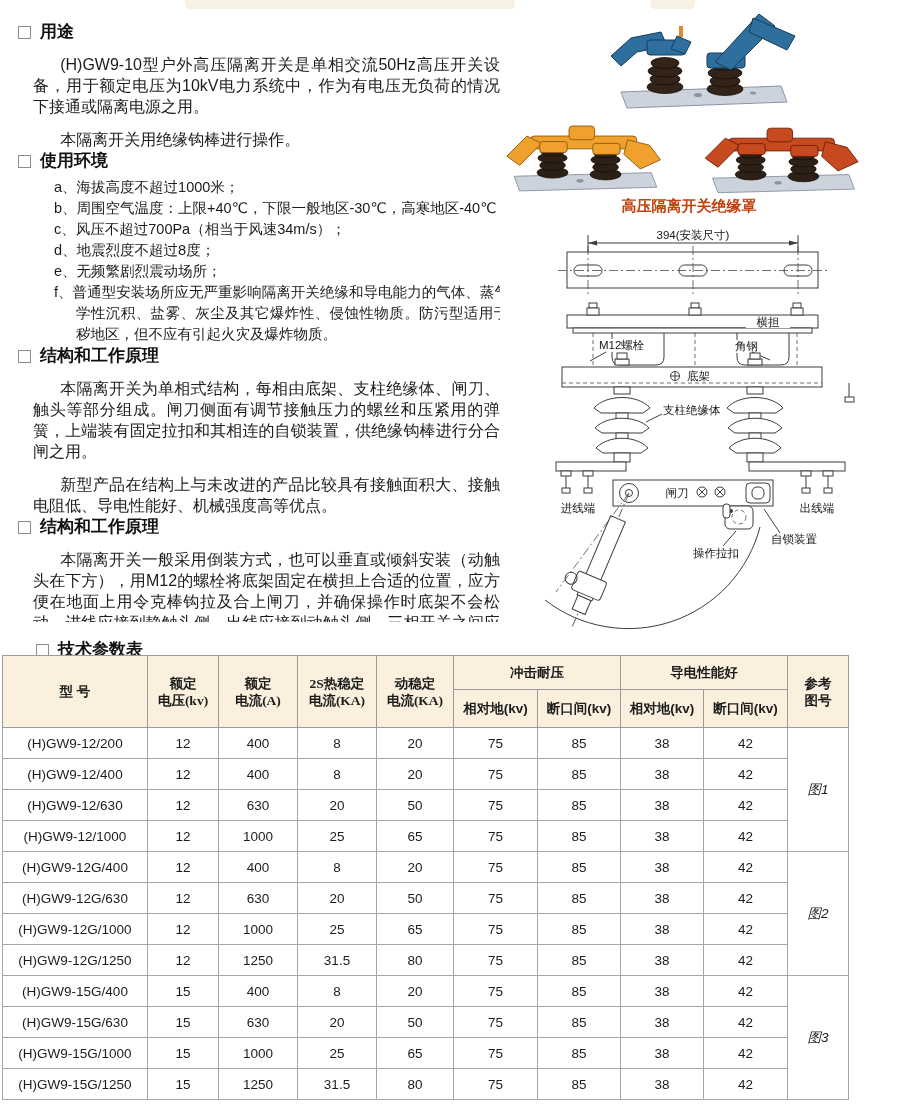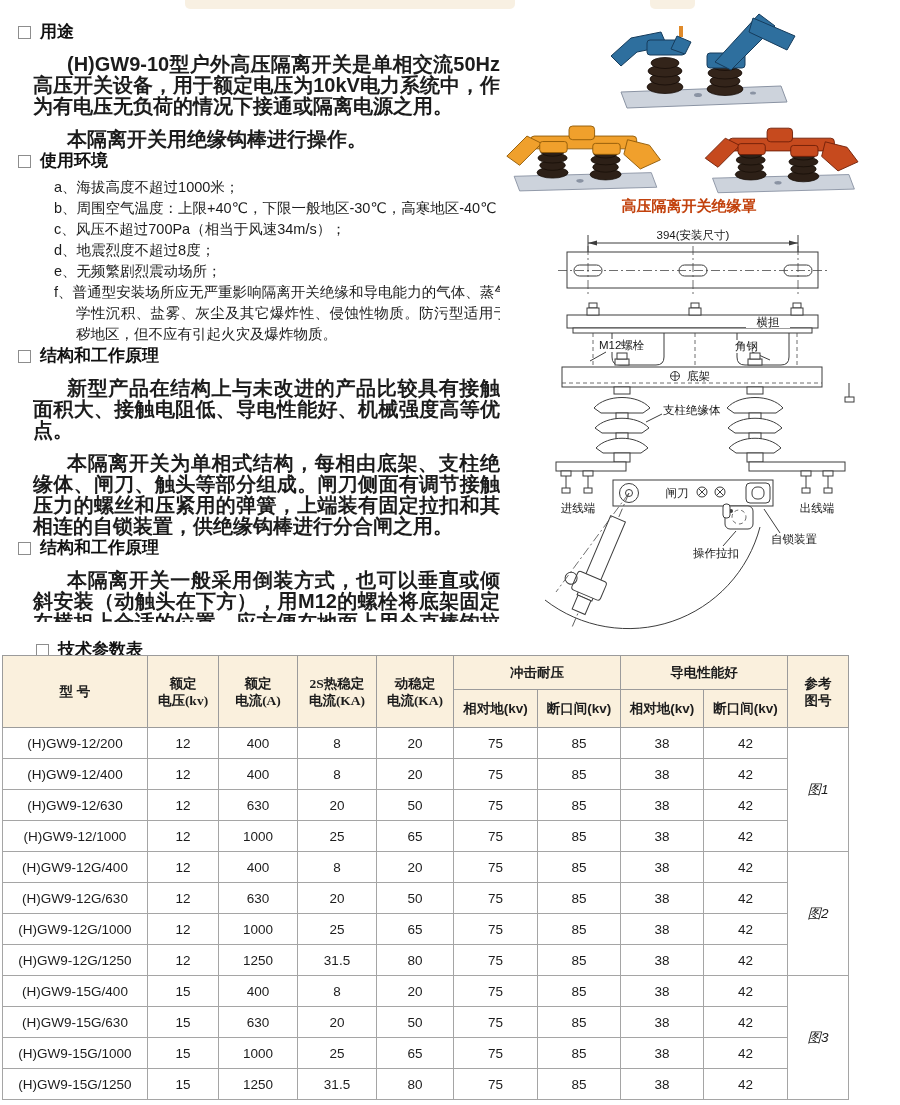--- a/index.html
+++ b/index.html
@@ -4,21 +4,21 @@
 <style>
   html,body{margin:0;padding:0;background:#ffffff;}
   #page{position:relative;width:900px;height:1105px;background:#ffffff;overflow:hidden;
         font-family:"Liberation Sans","DejaVu Sans",sans-serif;color:#1e1e1e;}
   .artifact{position:absolute;top:0;height:9px;background:#f6ecdb;opacity:.8;border-radius:0 0 5px 5px;}
   
   #left-col{position:absolute;left:18px;top:22px;width:482px;height:600px;overflow:hidden;}
   .sec-title{font-size:17px;line-height:20px;font-weight:bold;color:#111;margin:1px 0 6px 0;display:flex;align-items:center;}
   .sec-title:first-child{margin-top:0;}
   .sq{display:inline-block;width:11px;height:11px;border:1px solid #8d8d8d;background:#fff;margin-right:9px;flex:0 0 auto;}
-  .para{margin:12px 0 0 15px;width:467px;font-size:20px;line-height:21px;text-align:justify;text-indent:1.7em;color:#1c1c1c;font-weight:bold;}
+  .para{margin:12px 0 0 15px;width:467px;font-size:16px;line-height:21px;text-align:justify;text-indent:1.7em;color:#1c1c1c;}
   .env-item{margin-left:36px;width:462px;font-size:14.5px;line-height:21px;text-align:justify;
             padding-left:22px;text-indent:-22px;color:#1c1c1c;}
   #params-title{position:absolute;left:18px;top:622px;margin:18px;}
   
   #right-col{position:absolute;left:500px;top:0;width:400px;height:660px;}
   .photo{position:absolute;}
   #gallery-caption{position:absolute;left:89px;top:197px;width:200px;text-align:center;
                    font-size:15px;font-weight:bold;color:#c2410c;}
   
   #diagram{position:absolute;left:0px;top:225px;}
@@ -63,22 +63,22 @@
   <div class="env-item">b、周围空气温度：上限+40℃，下限一般地区-30℃，高寒地区-40℃；</div>
   <div class="env-item">c、风压不超过700Pa（相当于风速34m/s）；</div>
   <div class="env-item">d、地震烈度不超过8度；</div>
   <div class="env-item">e、无频繁剧烈震动场所；</div>
   <div class="env-item">f、普通型安装场所应无严重影响隔离开关绝缘和导电能力的气体、蒸气、化学性沉积、盐雾、灰尘及其它爆炸性、侵蚀性物质。防污型适用于重污秽地区，但不应有引起火灾及爆炸物质。</div>
 
   <div class="sec-title">
     <span class="sq"></span>
     <span>结构和工作原理</span>
   </div>
+  <p class="para">本隔离开关为单相式结构，每相由底架、支柱绝缘体、闸刀、触头等部分组成。闸刀侧面有调节接触压力的螺丝和压紧用的弹簧，上端装有固定拉扣和其相连的自锁装置，供绝缘钩棒进行分合闸之用。</p>
   <p class="para">新型产品在结构上与未改进的产品比较具有接触面积大、接触电阻低、导电性能好、机械强度高等优点。</p>
-  <p class="para">本隔离开关为单相式结构，每相由底架、支柱绝缘体、闸刀、触头等部分组成。闸刀侧面有调节接触压力的螺丝和压紧用的弹簧，上端装有固定拉扣和其相连的自锁装置，供绝缘钩棒进行分合闸之用。</p>
 
   <div class="sec-title">
     <span class="sq"></span>
     <span>结构和工作原理</span>
   </div>
   <p class="para">本隔离开关一般采用倒装方式，也可以垂直或倾斜安装（动触头在下方），用M12的螺栓将底架固定在横担上合适的位置，应方便在地面上用令克棒钩拉及合上闸刀，并确保操作时底架不会松动。进线应接到静触头侧，出线应接到动触头侧，三相开关之间应保持适当的距离，以免短路。</p>
 </div>
 
 <div class="sec-title" id="params-title">
   <span class="sq"></span>

